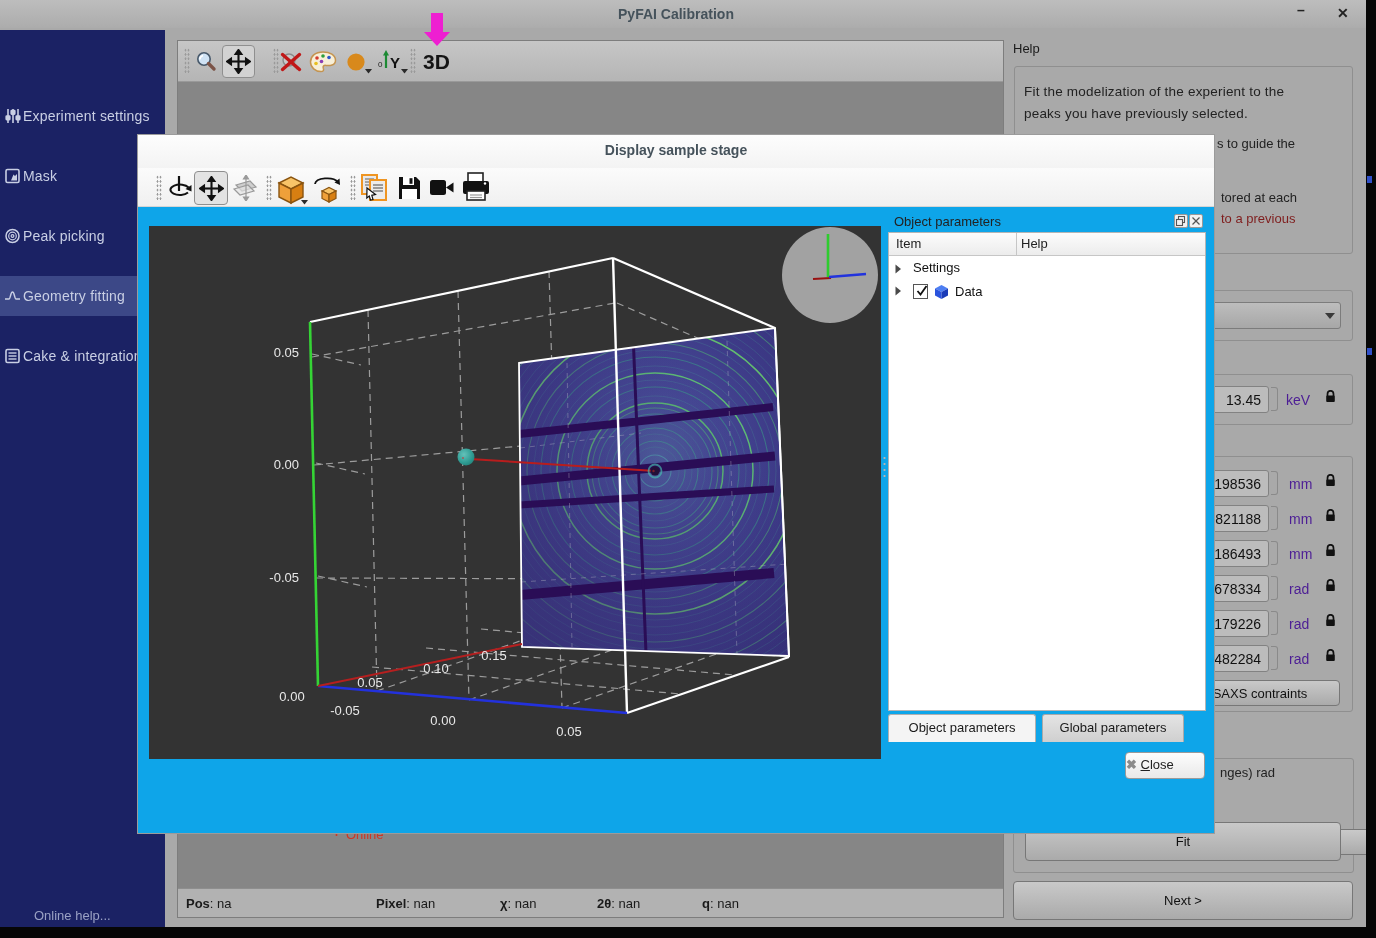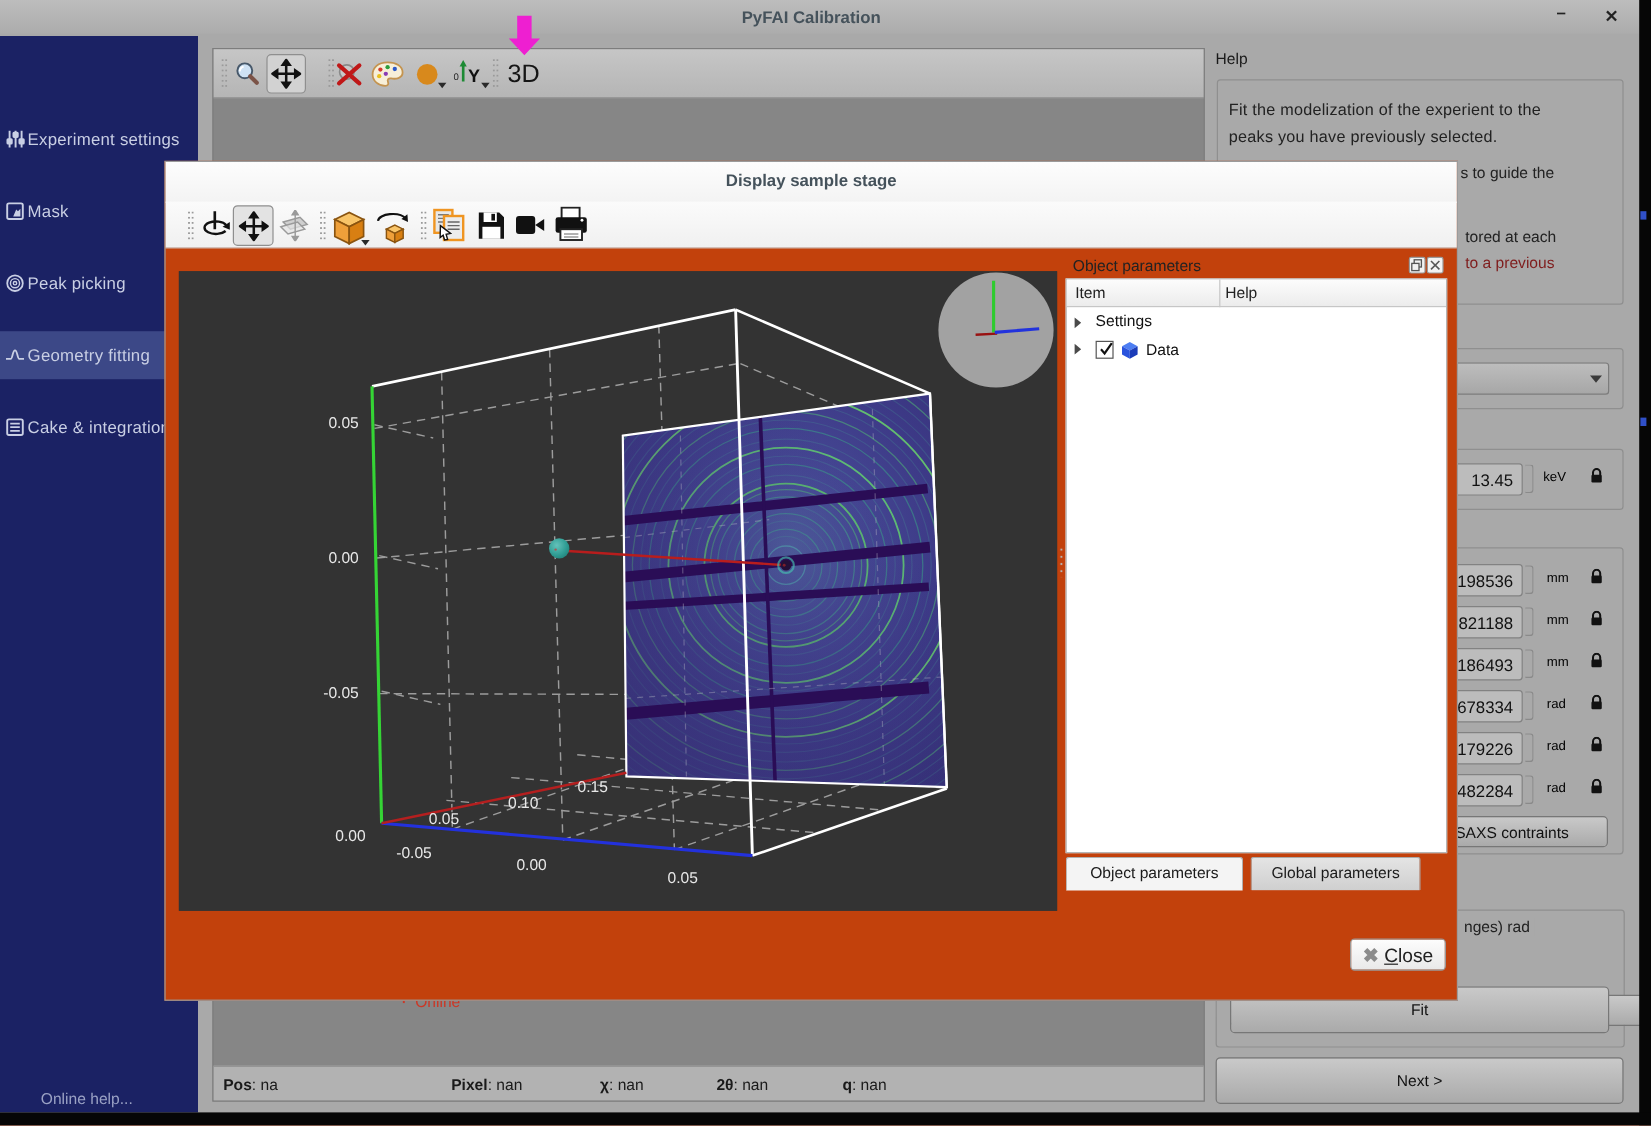--- a/index.html
+++ b/index.html
@@ -20,34 +20,34 @@
 #panel{position:absolute;left:177px;top:40px;width:827px;height:878px;border:1px solid #7d7d7d;background:#868686}
 #toolbar{position:absolute;left:0;top:0;width:825px;height:41px;background:linear-gradient(#c6c6c6,#b5b5b5);border-bottom:1px solid #999}
 #statusbar{position:absolute;left:0;bottom:0;width:825px;height:29px;background:#b2b2b2;border-top:1px solid #8e8e8e;font-size:13px}
 #statusbar span{position:absolute;top:7px}
 .handle{position:absolute;width:6px;height:26px;top:7px;background-image:radial-gradient(circle,#9a9a9a 0.9px,transparent 1.1px);background-size:3px 4.3px}
 .toolbtn-sel{position:absolute;border:1px solid #8f8f8f;border-radius:4px;background:#d2d2d2}
 
 .gbox{position:absolute;border:1px solid #8f8f8f;border-radius:3px;background:#a9a9a9}
 .btn{position:absolute;background:linear-gradient(#c9c9c9,#aaaaaa);border:1px solid #777;border-radius:4px;text-align:center;color:#111;font-size:13px}
 .field{position:absolute;background:#bcbcbc;border:1px solid #828282;border-radius:3px;color:#111;font-size:14px;text-align:right;overflow:hidden;white-space:nowrap}
-.unit{position:absolute;font-size:11px;color:#000000}
+.unit{position:absolute;font-size:14px;color:#4c1d95}
 .spinr{position:absolute;width:7px;height:24px;border:1px solid #8a8a8a;border-left:none;border-radius:0 3px 3px 0}
 
-#dialog{position:absolute;left:137px;top:134px;width:1078px;height:700px;background:#c2410c;border:1px solid #9b9b9b;z-index:50}
+#dialog{position:absolute;left:137px;top:134px;width:1078px;height:700px;background:#0ea5e9;border:1px solid #9b9b9b;z-index:50}
 #dlg-title{position:absolute;left:0;top:0;width:100%;height:34px;background:linear-gradient(#fdfdfd,#f3f3f3);text-align:center;font-weight:bold;color:#45525b;font-size:14px;padding-top:7px}
 #dlg-toolbar{position:absolute;left:0;top:33px;width:100%;height:39px;background:linear-gradient(#fbfbfb,#f0f0f0);border-bottom:1px solid #d5d5d5}
 #view3d{position:absolute;left:11px;top:91px;width:732px;height:533px;background:#333}
 #objpanel{position:absolute;left:750px;top:74px;width:318px;height:533px}
 #objpanel .ttl{position:absolute;left:6px;top:5px;color:#222}
 .winbtn{position:absolute;width:14px;height:14px;border:1px solid #999;border-radius:2px;background:#f2f2f2}
 #tree{position:absolute;left:0;top:23px;width:318px;height:479px;background:#fff;border:1px solid #b5b5b5}
 #tree .hdr{position:absolute;left:0;top:0;width:100%;height:23px;background:linear-gradient(#fcfcfc,#ececec);border-bottom:1px solid #c6c6c6}
 .tab{position:absolute;font-size:13px;text-align:center;padding-top:5px}
-#closebtn{position:absolute;left:987px;top:647px;width:80px;height:27px;background:linear-gradient(#fdfdfd,#e9e9e9);border:1px solid #9a9a9a;border-radius:4px;text-align:center;padding-top:4px;font-size:16px;color:#222}
+#closebtn{position:absolute;left:987px;top:617px;width:80px;height:27px;background:linear-gradient(#fdfdfd,#e9e9e9);border:1px solid #9a9a9a;border-radius:4px;padding-top:4px;font-size:13px;color:#222}
 
 #arrow{position:absolute;z-index:60}
 
 #blackR{position:absolute;left:1366px;top:0;width:10px;height:938px;background:#060606;z-index:70}
 #blackB{position:absolute;left:0;top:927px;width:1376px;height:11px;background:#060606;z-index:70}
 </style></head>
 <body>
 <div id="titlebar">
     <div class="t">PyFAI Calibration</div>
     <div class="min">–</div>
@@ -146,21 +146,21 @@
         <path d="M19 16 L26 16 L22.5 20.5 Z" fill="#2a2a2a"></path>
       </svg>
     <svg class="abs" style="left:200px;top:8px" width="32" height="28" viewBox="0 0 32 28">
         <text x="0" y="18" font-size="8" fill="#222" font-family="Liberation Sans">0</text>
         <line x1="8" y1="19" x2="8" y2="5" stroke="#1d8a34" stroke-width="2.2"></line>
         <path d="M8 1 L11 6.5 L5 6.5 Z" fill="#1d8a34"></path>
         <text x="12" y="19" font-size="15" font-weight="bold" fill="#111" font-family="Liberation Sans">Y</text>
         <path d="M23 20 L30 20 L26.5 24.5 Z" fill="#2a2a2a"></path>
       </svg>
     <div class="handle" style="left:232px"></div>
-    <div class="abs" style="left:245px;top:9px;font-size:21px;font-weight:normal;color:#151515">3D</div>
+    <div class="abs" style="left:245px;top:9px;font-size:21px;font-weight:bold;color:#151515">3D</div>
   </div>
   <div id="plotbottom">
     <svg class="abs" style="left:159px;top:751px" width="644" height="34" viewBox="0 0 644 34">
       <defs>
         <clipPath id="pbL">
             <rect x="0" y="0" width="320" height="34"></rect>
           </clipPath>
         <clipPath id="pbR">
             <rect x="325" y="0" width="319" height="34"></rect>
           </clipPath>

